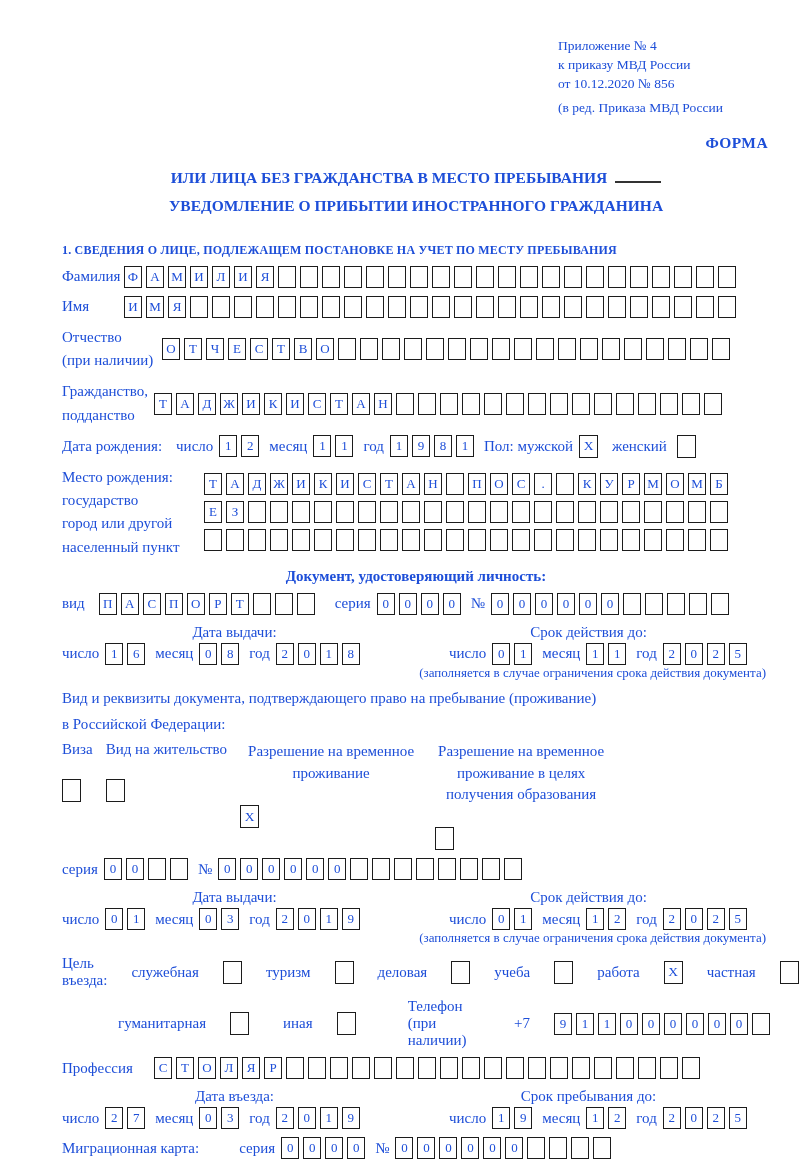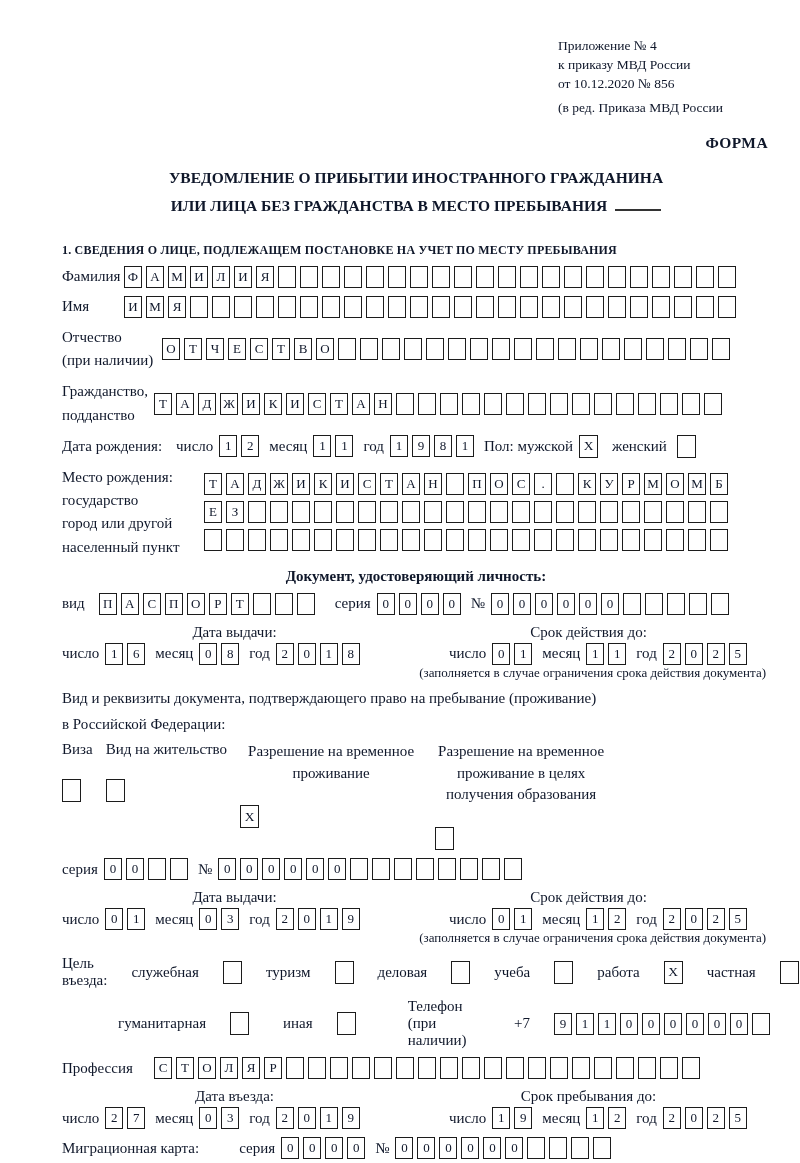--- a/index.html
+++ b/index.html
@@ -1,17 +1,17 @@
 <!DOCTYPE html>
 <html><head>
 <meta charset="utf-8">
 <style>
   html,body{margin:0;padding:0;background:#9a9a9a;}
   .page{
-    width:800px;height:1163px;margin:0 auto;background:#ffffff;color:#0f172a;
+    width:800px;height:1163px;margin:0 auto;background:#ffffff;color:#1d4ed8;
     font-family:"Liberation Serif","DejaVu Serif",serif;font-size:15px;
     box-sizing:border-box;padding:36px 30px 16px 62px;position:relative;overflow:hidden;
   }
   .annex{margin-left:auto;width:212px;font-size:13.5px;line-height:1.42;}
   .annex div{white-space:nowrap;}
   .annex .edit{margin-top:5px;}
   .forma{text-align:right;font-weight:bold;font-size:15.5px;margin-top:16px;padding-right:2px;letter-spacing:.4px;}
   .title{text-align:center;font-weight:bold;font-size:15.5px;line-height:1.85;margin-top:12px;}
   .u-blank{display:inline-block;width:46px;border-bottom:2.2px solid #333;height:.95em;margin-left:8px;}
   .sec{font-weight:bold;font-size:12px;margin-top:22px;letter-spacing:.2px;}
@@ -57,22 +57,22 @@
   <div class="annex">
     <div>Приложение № 4</div>
     <div>к приказу МВД России</div>
     <div>от 10.12.2020 № 856</div>
     <div class="edit">(в ред. Приказа МВД России</div>
   </div>
 
   <div class="forma">ФОРМА</div>
 
   <div class="title">
+    <div><span>ИЛИ ЛИЦА БЕЗ ГРАЖДАНСТВА В МЕСТО ПРЕБЫВАНИЯ</span><span class="u-blank"></span></div>
     <div>УВЕДОМЛЕНИЕ О ПРИБЫТИИ ИНОСТРАННОГО ГРАЖДАНИНА</div>
-    <div><span>ИЛИ ЛИЦА БЕЗ ГРАЖДАНСТВА В МЕСТО ПРЕБЫВАНИЯ</span><span class="u-blank"></span></div>
   </div>
 
   <div class="sec">1. СВЕДЕНИЯ О ЛИЦЕ, ПОДЛЕЖАЩЕМ ПОСТАНОВКЕ НА УЧЕТ ПО МЕСТУ ПРЕБЫВАНИЯ</div>
 
   <div class="row">
     <span class="lbl w62">Фамилия</span>
     <span class="cells">
         <span class="cell">Ф</span>
         <span class="cell">А</span>
         <span class="cell">М</span>

